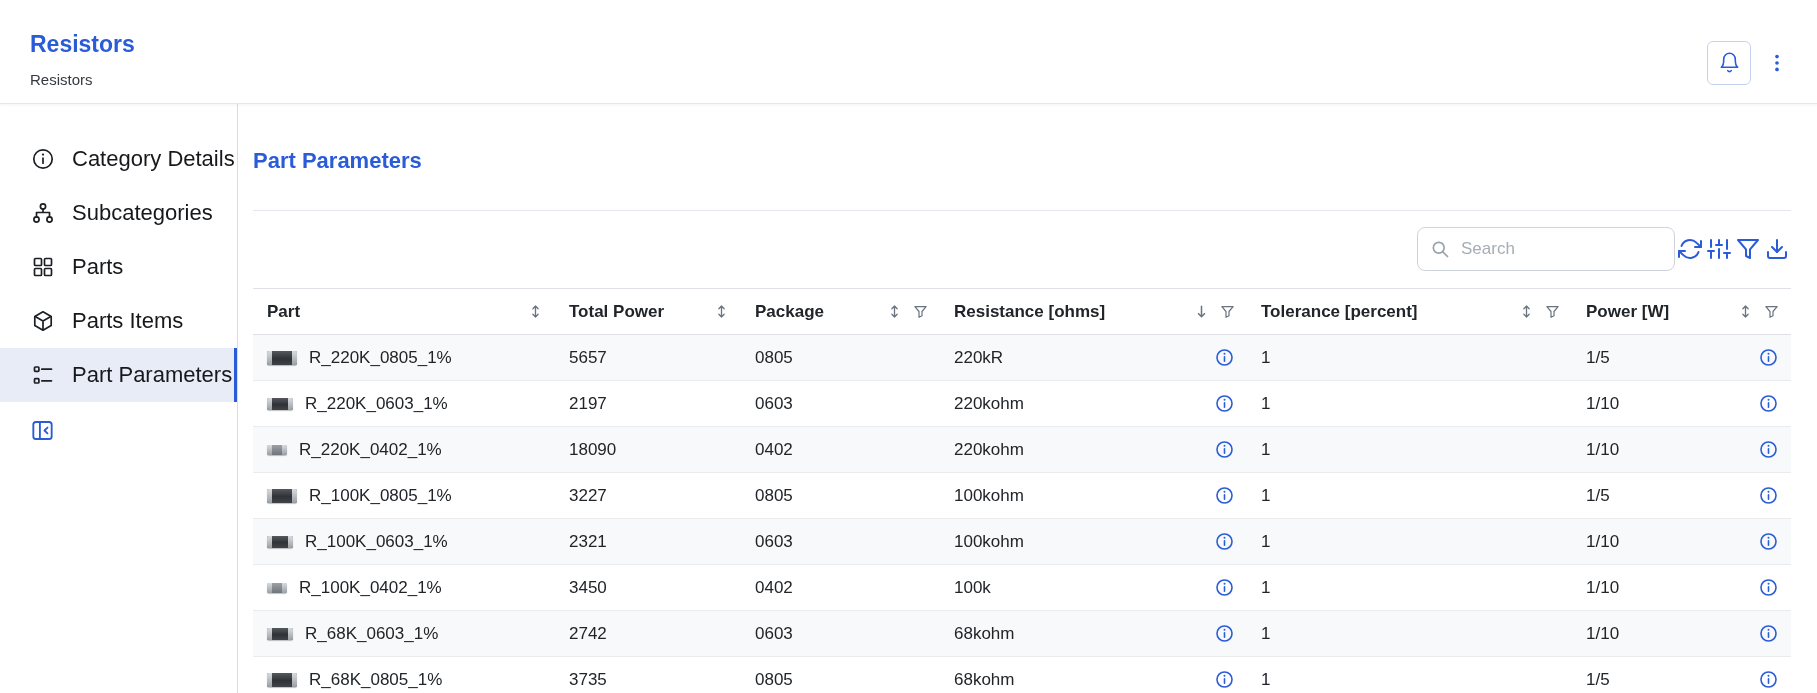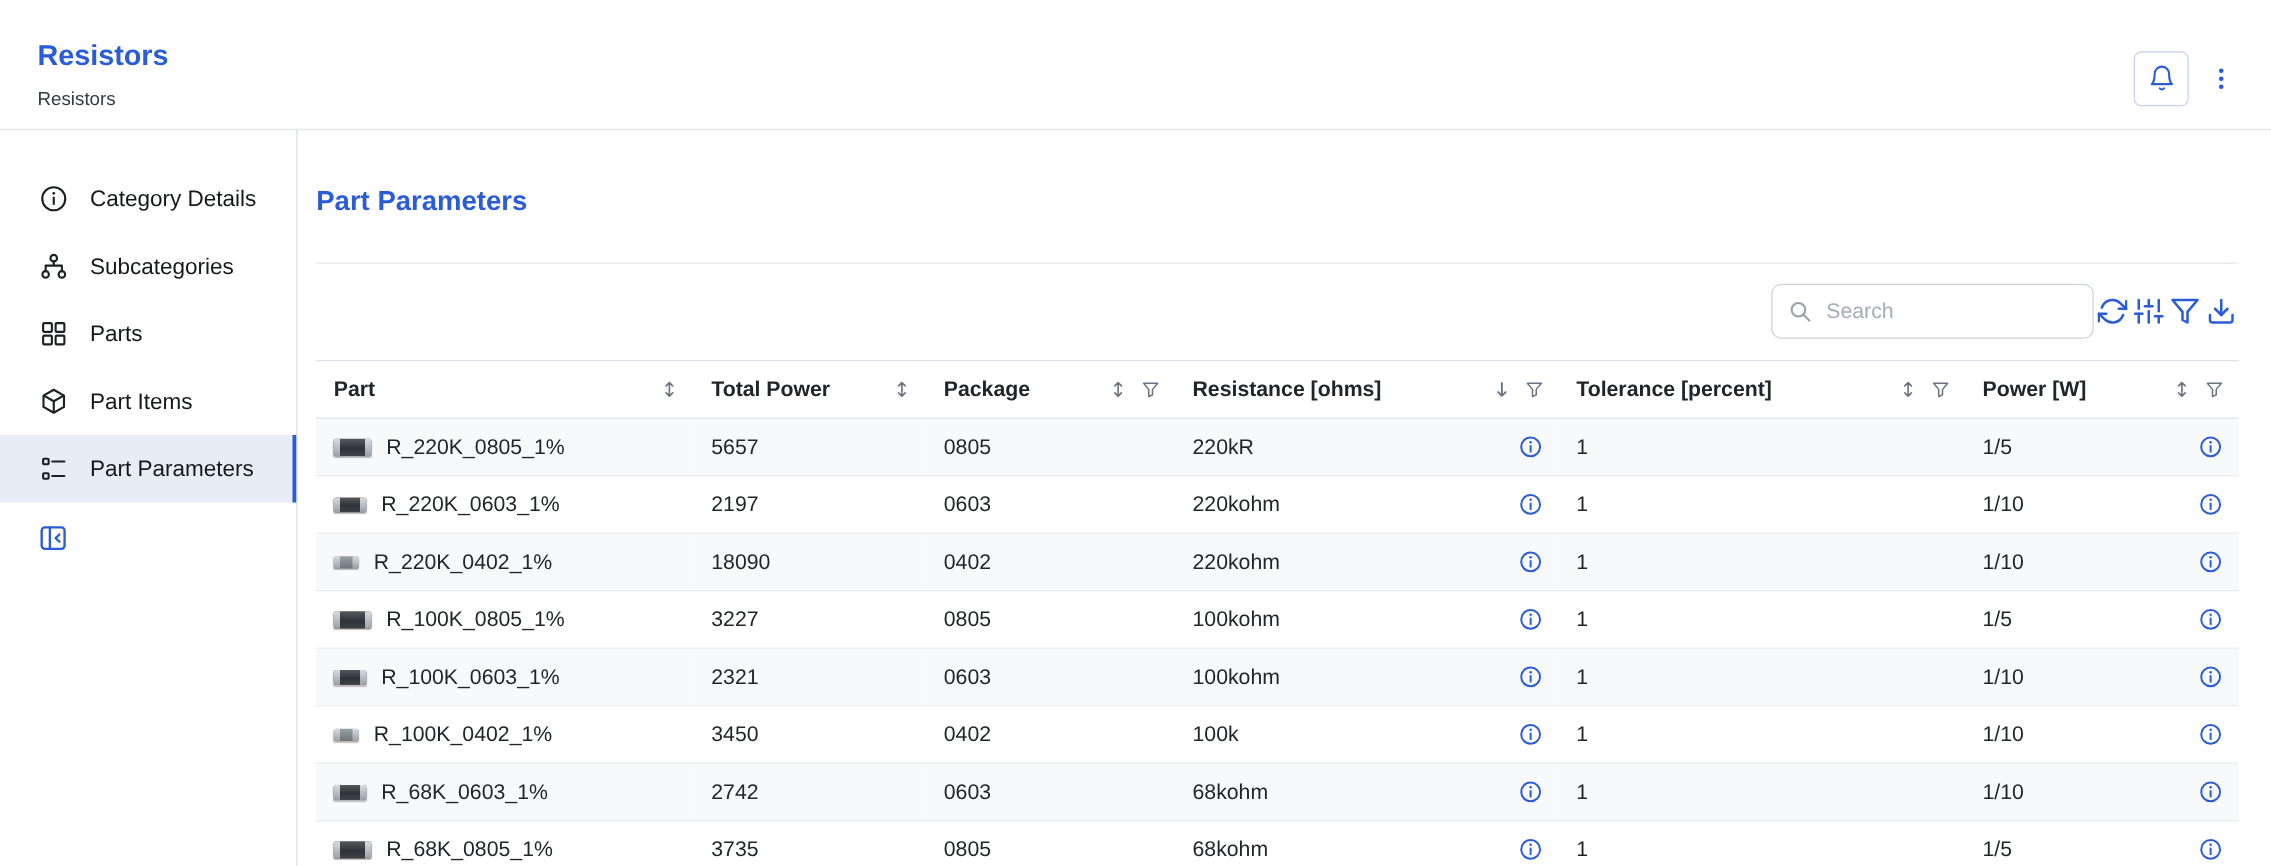--- a/index.html
+++ b/index.html
@@ -37,21 +37,21 @@
     border:none;background:none;color:var(--accent);
     width:28px;height:44px;display:flex;align-items:center;justify-content:center;cursor:pointer;padding:0;
   }
   .kebab-btn svg{width:22px;height:22px;}
 
   
   .body-wrap{flex:1;display:flex;min-height:0;}
   .sidebar{width:238px;flex:0 0 238px;border-right:1px solid #d9dde2;padding-top:28px;background:#fff;}
   .nav-item{
     height:54px;display:flex;align-items:center;gap:16px;
-    padding-left:30px;font-size:18px;color:#16181b;cursor:pointer;white-space:nowrap;
+    padding-left:30px;font-size:22px;color:#16181b;cursor:pointer;white-space:nowrap;
   }
   .nav-item.active{background:var(--active-nav-bg);border-right:3px solid var(--accent);}
   .nav-icon{width:26px;height:26px;display:flex;align-items:center;justify-content:center;color:#1c1f23;flex:0 0 auto;}
   .nav-icon svg{width:24px;height:24px;}
   .collapse-btn{margin:16px 0 0 30px;border:none;background:none;color:var(--accent);cursor:pointer;padding:0;}
   .collapse-btn svg{width:25px;height:25px;}
 
   
   .main{flex:1;min-width:0;padding:44px 26px 0 15px;}
   .section-title{margin:0;font-size:22px;font-weight:700;color:var(--accent);line-height:1.2;}
@@ -173,21 +173,21 @@
         </span>
         <span>Parts</span>
       </div>
       <div class="nav-item">
         <span class="nav-icon">
           <svg viewBox="0 0 24 24" fill="none" stroke="currentColor" stroke-width="1.7" stroke-linejoin="round">
             <path d="M12 2.8l8.2 4.7v9L12 21.2 3.8 16.5v-9z"></path>
             <path d="M12 12l8.2-4.7M12 12L3.8 7.3M12 12v9.2"></path>
           </svg>
         </span>
-        <span>Part Items</span>
+        <span>Parts Items</span>
       </div>
       <div class="nav-item active">
         <span class="nav-icon">
           <svg viewBox="0 0 24 24" fill="none" stroke="currentColor" stroke-width="1.7" stroke-linecap="round" stroke-linejoin="round">
             <rect x="3.5" y="4" width="4.4" height="4.4" rx="0.8"></rect>
               <path d="M10.8 6.2h9.7"></path>
             <rect x="3.5" y="15.6" width="4.4" height="4.4" rx="0.8"></rect>
               <path d="M10.8 17.8h9.7"></path>
           </svg>
         </span>

